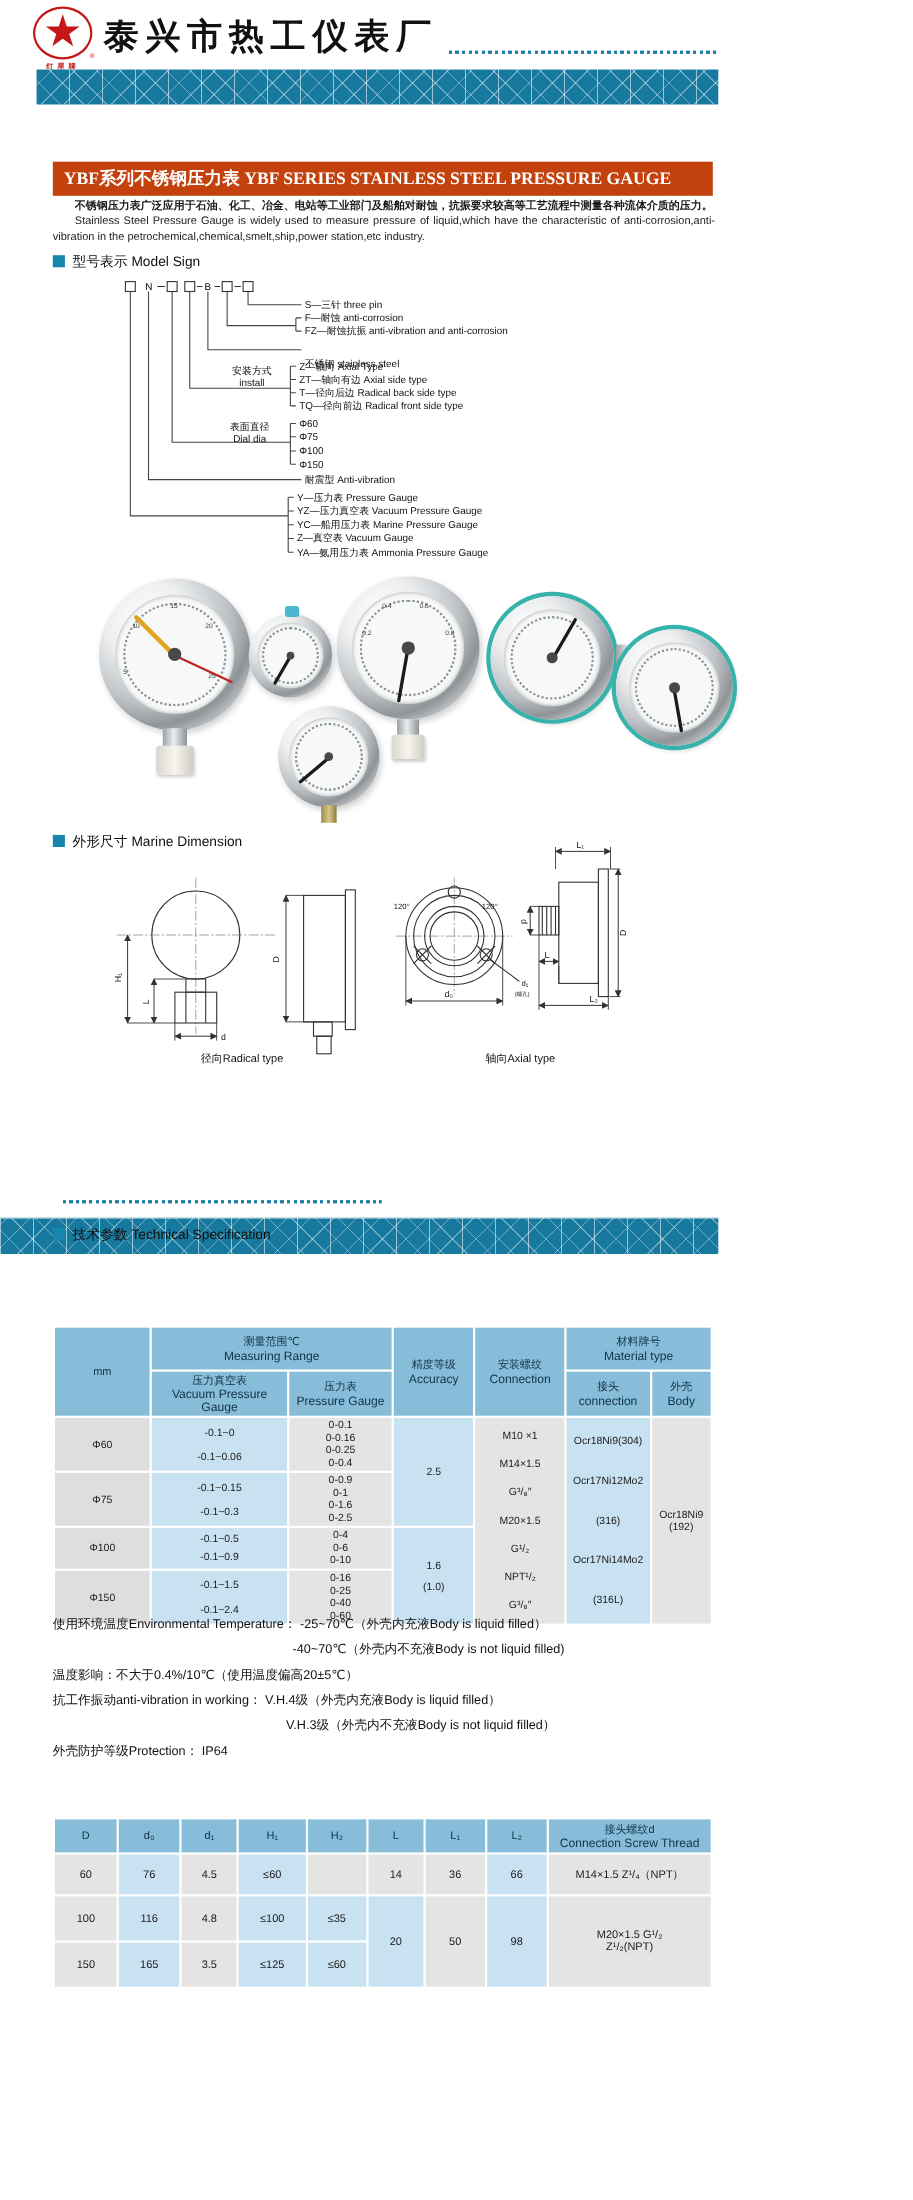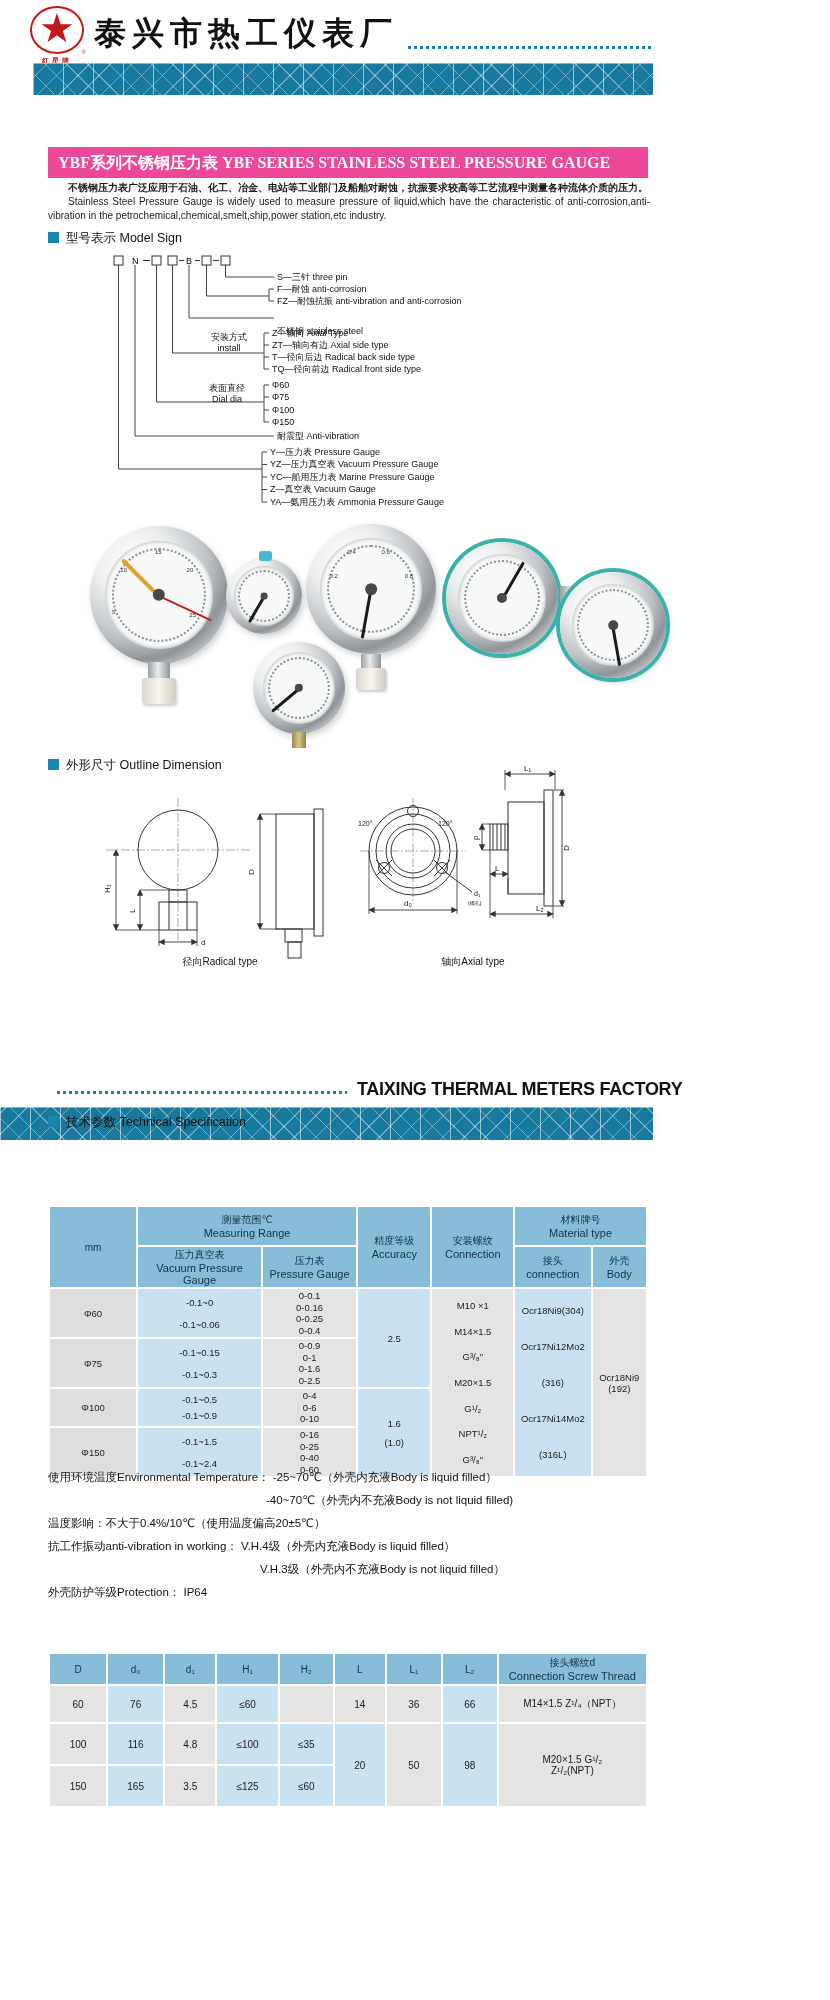--- a/index.html
+++ b/index.html
@@ -15,21 +15,21 @@
   .dotline{background-image:repeating-linear-gradient(90deg,#1a7fa6 0 3px,transparent 3px 6px);height:3px;}
   .dotline-header{position:absolute;left:408px;top:46px;width:244px;}
   .band{position:absolute;background-color:#17799e;background-image:
       repeating-linear-gradient(45deg,rgba(255,255,255,.38) 0 1px,transparent 1px 15px),
       repeating-linear-gradient(-45deg,rgba(255,255,255,.38) 0 1px,transparent 1px 15px),
       repeating-linear-gradient(90deg,rgba(255,255,255,.55) 0 1px,transparent 1px 30px),
       linear-gradient(180deg,rgba(255,255,255,.45) 0 1px,transparent 1px 16px);}
   .band1{left:33px;top:63px;width:620px;height:32px;}
   .band2{left:0px;top:1107px;width:653px;height:33px;}
   
-  .title-bar{position:absolute;left:48px;top:147px;width:600px;height:31px;background:#ec4899;
+  .title-bar{position:absolute;left:48px;top:147px;width:600px;height:31px;background:#c2410c;
      color:#fff;font-family:"Liberation Serif","DejaVu Serif",serif;font-weight:bold;font-size:16px;
      line-height:31px;padding-left:10px;box-sizing:border-box;white-space:nowrap;}
   .intro-cn{position:absolute;left:48px;top:180px;width:602px;margin:0;font-size:10px;font-weight:bold;text-indent:2em;line-height:15px;}
   .intro-en{position:absolute;left:48px;top:195px;width:602px;margin:0;font-size:10px;line-height:14px;text-indent:2em;text-align:justify;color:#222;}
   
   .sec{position:absolute;font-size:12.5px;color:#111;}
   .sec .bullet{display:inline-block;width:11px;height:11px;background:#1786ad;margin-right:7px;vertical-align:-1px;}
   .sec-model{left:48px;top:230px;}
   .sec-outline{left:48px;top:757px;}
   .sec-spec{left:48px;top:1114px;text-align:right;}
@@ -228,21 +228,21 @@
 
     <div class="gauge teal" style="left:512px;top:48px;width:106px;height:106px;">
       <div class="face"></div>
       <div class="ticks"></div>
       <div class="needle" style="transform:rotate(80deg)"></div>
       <div class="cap"></div>
     </div>
   </div>
 
   <div class="sec sec-outline">
-    <span class="bullet"></span><span>外形尺寸 Outline Dimension</span>
+    <span class="bullet"></span><span>外形尺寸 Marine Dimension</span>
   </div>
 
   <svg class="outline-svg" width="560" height="215" viewBox="0 0 560 215">
     <defs>
       <marker id="arr" viewBox="0 0 10 10" refX="9" refY="5" markerWidth="7" markerHeight="7" orient="auto-start-reverse">
         <path d="M0 0L10 5L0 10z" fill="#333"></path>
       </marker>
     </defs>
     <g stroke="#888" stroke-width="0.7" stroke-dasharray="9 2 2 2" fill="none">
       <line x1="58" y1="88" x2="202" y2="88"></line>
@@ -328,21 +328,20 @@
     <text x="476" y="9" font-size="8">L₁</text>
     <text x="430" y="78" font-size="8" transform="rotate(-90 430 78)">p</text>
     <text x="447" y="109" font-size="8">L</text>
     <text x="488" y="149" font-size="8">L₂</text>
     <text x="521" y="89" font-size="8" transform="rotate(-90 521 89)">D</text>
     <text x="172" y="203" font-size="10" text-anchor="middle">径向Radical type</text>
     <text x="425" y="203" font-size="10" text-anchor="middle">轴向Axial type</text>
   </svg>
 
   <div class="dotline dotline-footer"></div>
-  <div class="footer-brand">TAIXING THERMAL METERS FACTORY</div>
   <div class="band band2"></div>
 
   <div class="sec sec-spec">
     <span class="bullet"></span><span>技术参数 Technical Specification</span>
   </div>
 
   <table class="spec">
     <colgroup>
         <col style="width:90px">
         <col style="width:128px">

